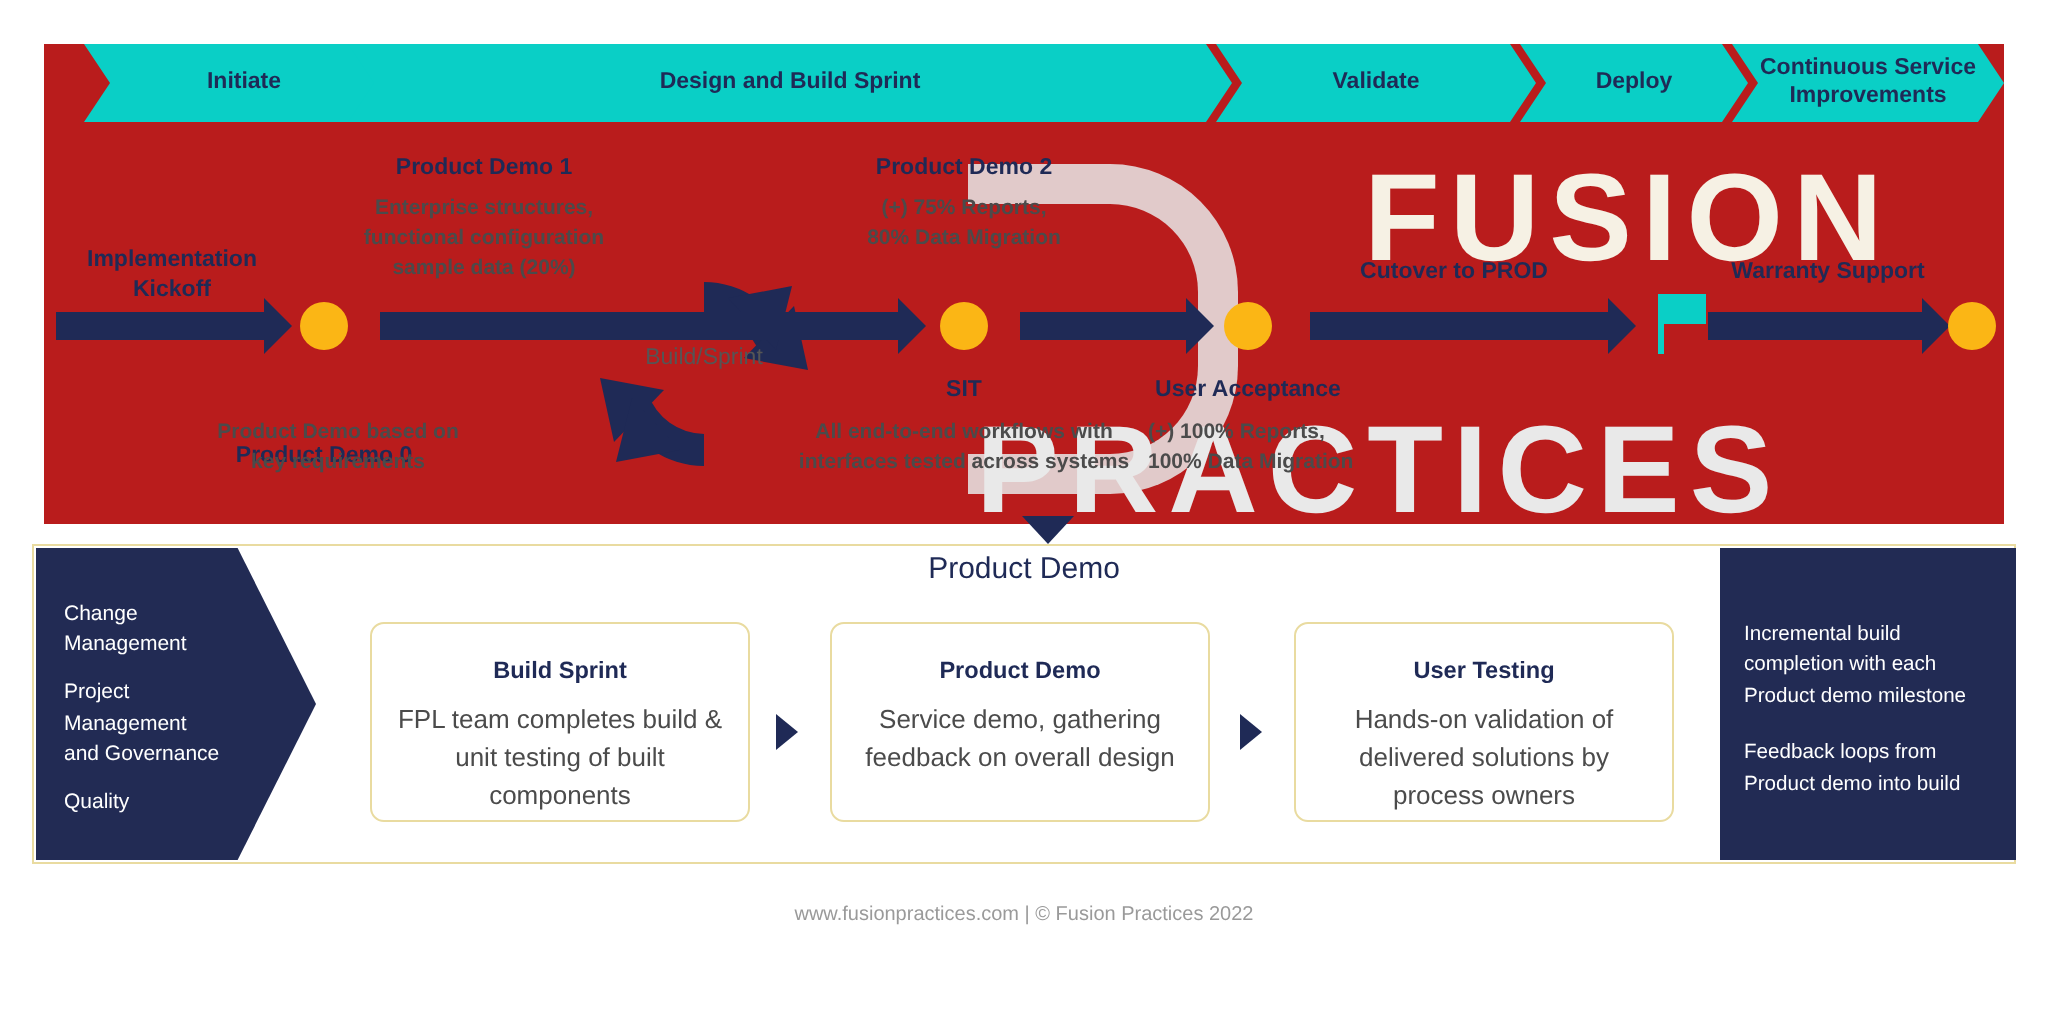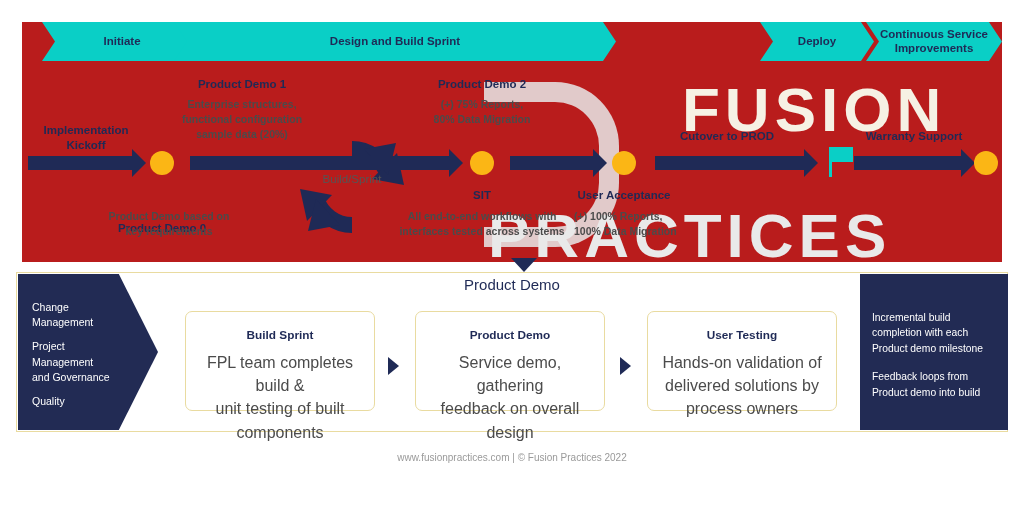--- a/index.html
+++ b/index.html
@@ -112,21 +112,21 @@
   }
   .navy-chevron p{margin:0 0 9px 0;}
   .ybox{
     position:absolute;top:311px;height:100px;
     border:1.6px solid #e9dba0;border-radius:7px;background:#fff;
     box-sizing:border-box;text-align:center;
   }
   .ybox h4{
     margin:16px 0 9px 0;font-size:11.8px;font-weight:bold;color:#1f2a56;
   }
-  .ybox p{margin:0;font-size:16px;color:#4b4b4b;line-height:1.45;padding:0 10px;}
+  .ybox p{margin:0;font-size:13px;color:#4b4b4b;line-height:1.45;padding:0 10px;}
   .tri-r{
     position:absolute;width:0;height:0;
     border-top:9px solid transparent;border-bottom:9px solid transparent;
     border-left:11px solid #1f2a56;
   }
   .navy-right{
     position:absolute;left:860px;top:274px;width:148px;height:156px;
     background:#222b54;color:#fff;font-size:10.3px;line-height:1.5;
     box-sizing:border-box;padding:36px 10px 0 12px;
   }
@@ -150,20 +150,23 @@
       <div class="wm-practices">PRACTICES</div>
     </div>
   </div>
 
   <div class="chev-band">
     <div class="chev first" style="left:0px;width:160px;margin-left:20px;">
       <span>Initiate</span>
     </div>
     <div class="chev arrow" style="left:152px;width:442px;">
       <span>Design and Build Sprint</span>
+    </div>
+    <div class="chev arrow" style="left:586px;width:160px;">
+      <span>Validate</span>
     </div>
     <div class="chev arrow" style="left:738px;width:114px;">
       <span>Deploy</span>
     </div>
     <div class="chev arrow" style="left:844px;width:136px;">
       <span class="ml" style="white-space:pre-line;">Continuous Service Improvements</span>
     </div>
   </div>
 
   <div class="tl">

